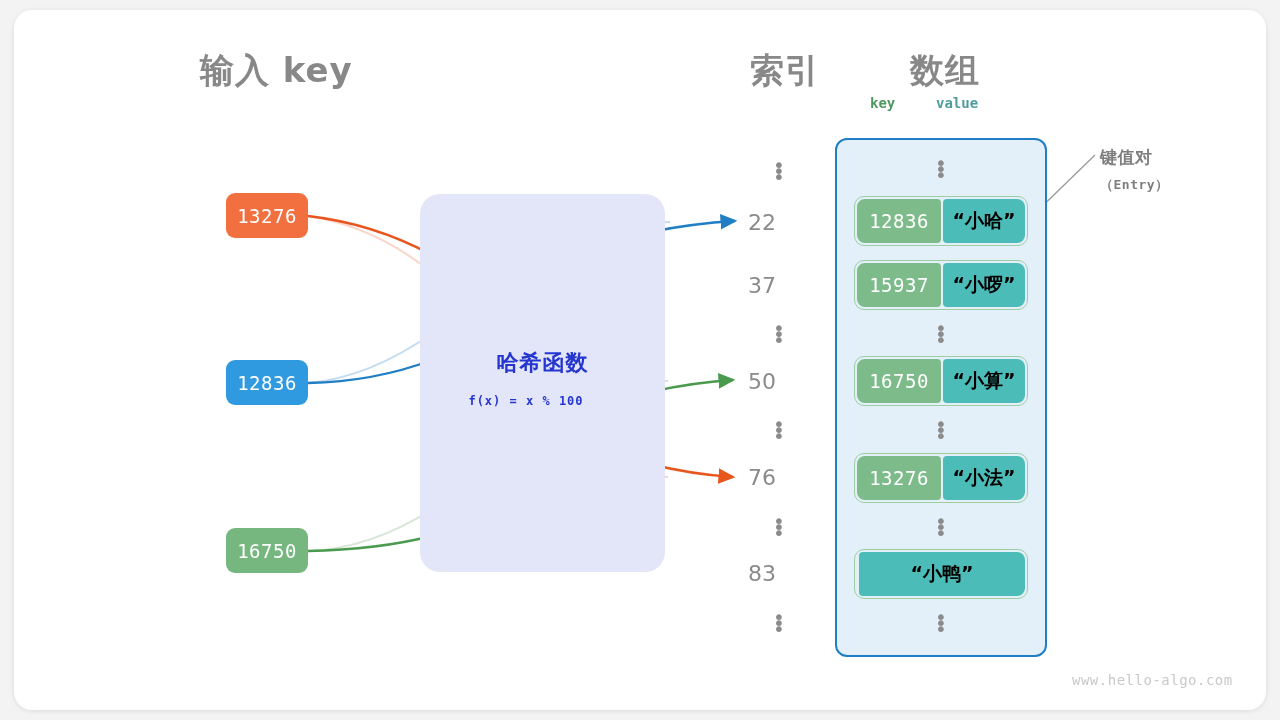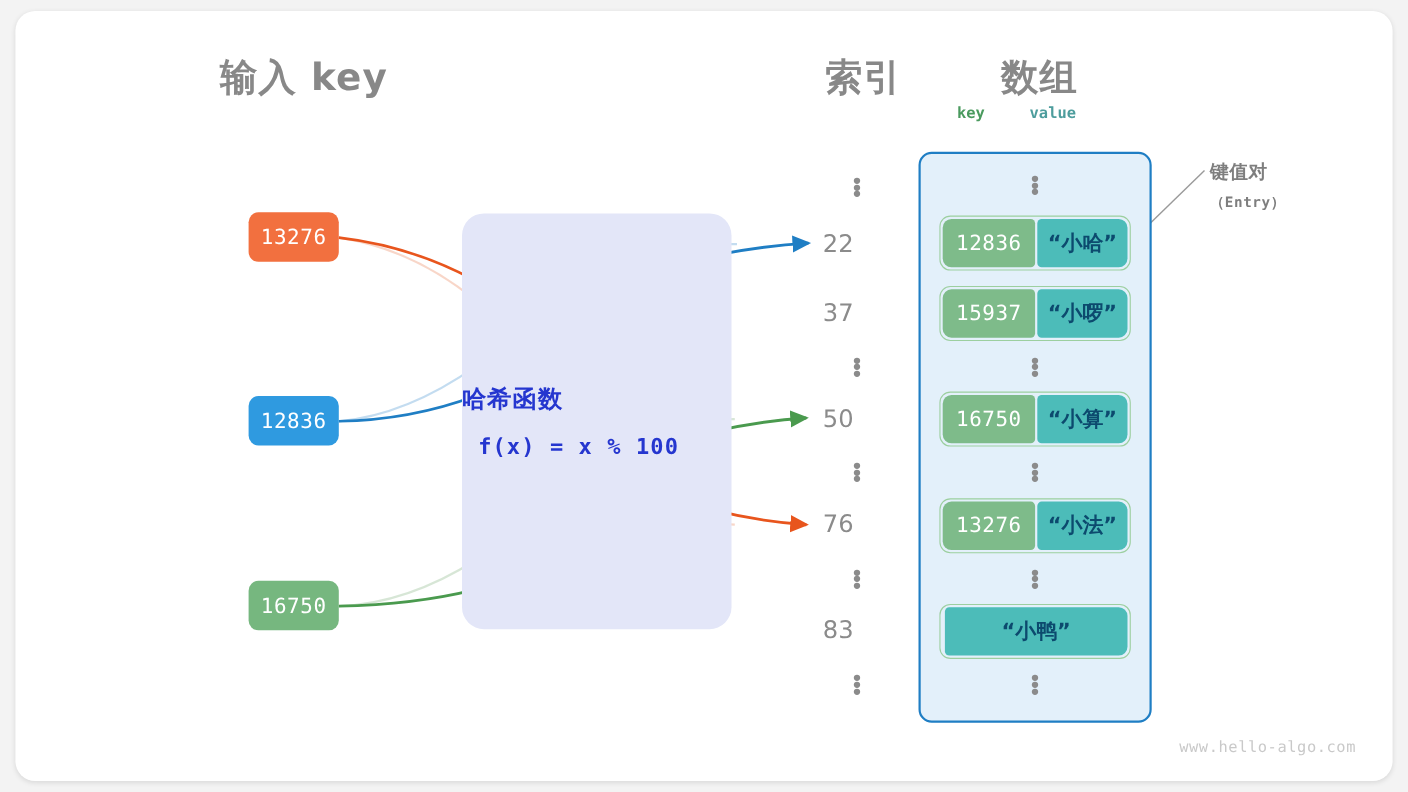--- a/index.html
+++ b/index.html
@@ -85,34 +85,35 @@
     width: 245px;
     height: 378px;
     background: #e3e6f8;
     border-radius: 20px;
   }
   #hash-title {
     position: absolute;
     left: 420px;
     top: 348px;
     width: 245px;
+    text-align: center;
     color: #2536cf;
     font-size: 22px;
     font-weight: bold;
     letter-spacing: 1px;
   }
   #hash-formula {
     position: absolute;
     left: 420px;
     top: 394px;
     width: 212px;
     text-align: center;
     color: #2536cf;
     font-family: "DejaVu Sans Mono", "Liberation Mono", monospace;
-    font-size: 20px;
+    font-size: 12px;
     font-weight: bold;
     letter-spacing: 1px;
   }
 
   
   .idx-label {
     position: absolute;
     left: 748px;
     width: 60px;
     text-align: left;
@@ -176,21 +177,21 @@
     justify-content: center;
     font-family: "DejaVu Sans Mono", "Liberation Mono", monospace;
     font-size: 19px;
     letter-spacing: 0.5px;
   }
   .entry .eval {
     flex: 1;
     margin-left: 2px;
     border-radius: 4px 8px 8px 4px;
     background: #4cbcb9;
-    color: #0c4a6e;
+    color: #000000;
     display: flex;
     align-items: center;
     justify-content: center;
     font-size: 19px;
     font-weight: bold;
   }
 
   
   #anno {
     position: absolute;

